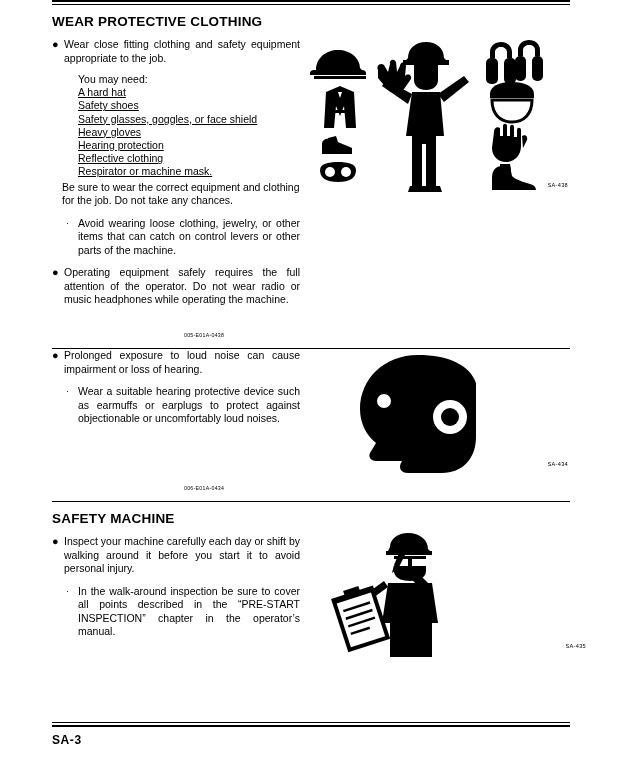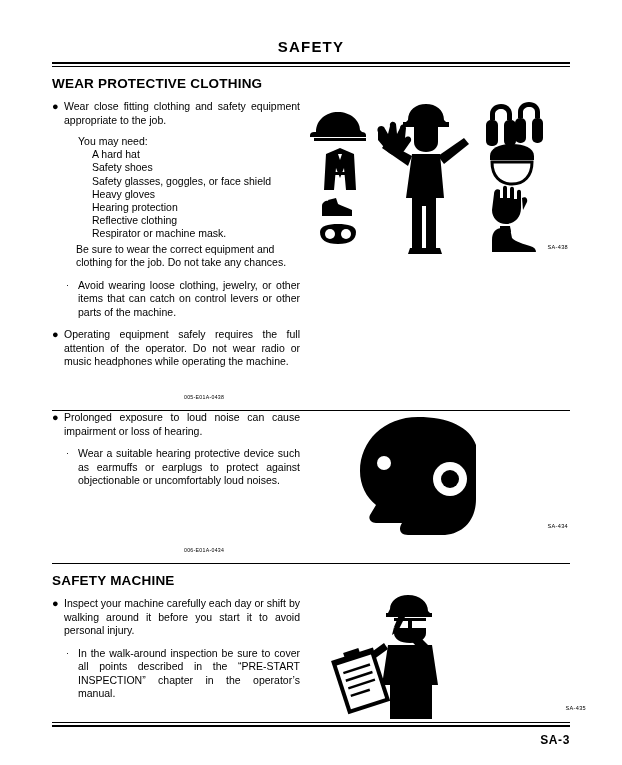--- a/index.html
+++ b/index.html
@@ -80,21 +80,21 @@
     text-align: justify;
     text-justify: inter-word;
   }
   .sub-list {
     margin-left: 26px;
     margin-top: 8px;
     margin-bottom: 2px;
     line-height: 13.2px;
   }
   .list-head {
-    margin-left: 14px;
+    text-decoration: underline;
   }
   .sub-bullet {
     margin-left: 14px;
     margin-top: 9px;
     display: flex;
     flex-direction: row;
   }
   .caption-code {
     font-size: 5.2px;
     letter-spacing: 0.3px;
@@ -110,21 +110,21 @@
     letter-spacing: 0.3px;
   }
   .figure {
     position: relative;
   }
   .footer {
     position: absolute;
     left: 52px;
     right: 52px;
     bottom: 18px;
-    text-align: right;
+    text-align: left;
   }
   .footer-rule {
     border-top: 1px solid #000;
     border-bottom: 2px solid #000;
     height: 2px;
     margin-bottom: 6px;
   }
   .footer-page {
     font-size: 12px;
     font-weight: bold;
@@ -134,21 +134,20 @@
     border-top: 1px solid #000;
     margin-top: 6px;
   }
   svg { display: block; }
 </style>
 </head>
 <body>
 
 <div class="page">
 
-  <div class="doc-title">SAFETY</div>
   <div class="rule-double"></div>
 
   <div class="section">
     <div class="section-title">WEAR PROTECTIVE CLOTHING</div>
     <div class="section-body">
       <div class="col-text">
 
         <div class="bullet-item">
           <div class="bullet-dot">●</div>
           <div class="bullet-text">Wear close fitting clothing and safety equipment appropriate to the job.</div>
@@ -158,21 +157,21 @@
           <div>You may need:</div>
           <div class="list-head">A hard hat</div>
           <div class="list-head">Safety shoes</div>
           <div class="list-head">Safety glasses, goggles, or face shield</div>
           <div class="list-head">Heavy gloves</div>
           <div class="list-head">Hearing protection</div>
           <div class="list-head">Reflective clothing</div>
           <div class="list-head">Respirator or machine mask.</div>
         </div>
 
-        <div style="margin-left:24px;">Be sure to wear the correct equipment and clothing for the job. Do not take any chances.</div>
+        <div style="margin-left:10px;">Be sure to wear the correct equipment and clothing for the job. Do not take any chances.</div>
 
         <div class="sub-bullet">
           <div class="bullet-dot small">·</div>
           <div class="bullet-text">Avoid wearing loose clothing, jewelry, or other items that can catch on control levers or other parts of the machine.</div>
         </div>
 
         <div class="bullet-item" style="margin-top:9px;">
           <div class="bullet-dot">●</div>
           <div class="bullet-text">Operating equipment safely requires the full attention of the operator. Do not wear radio or music headphones while operating the machine.</div>
         </div>

